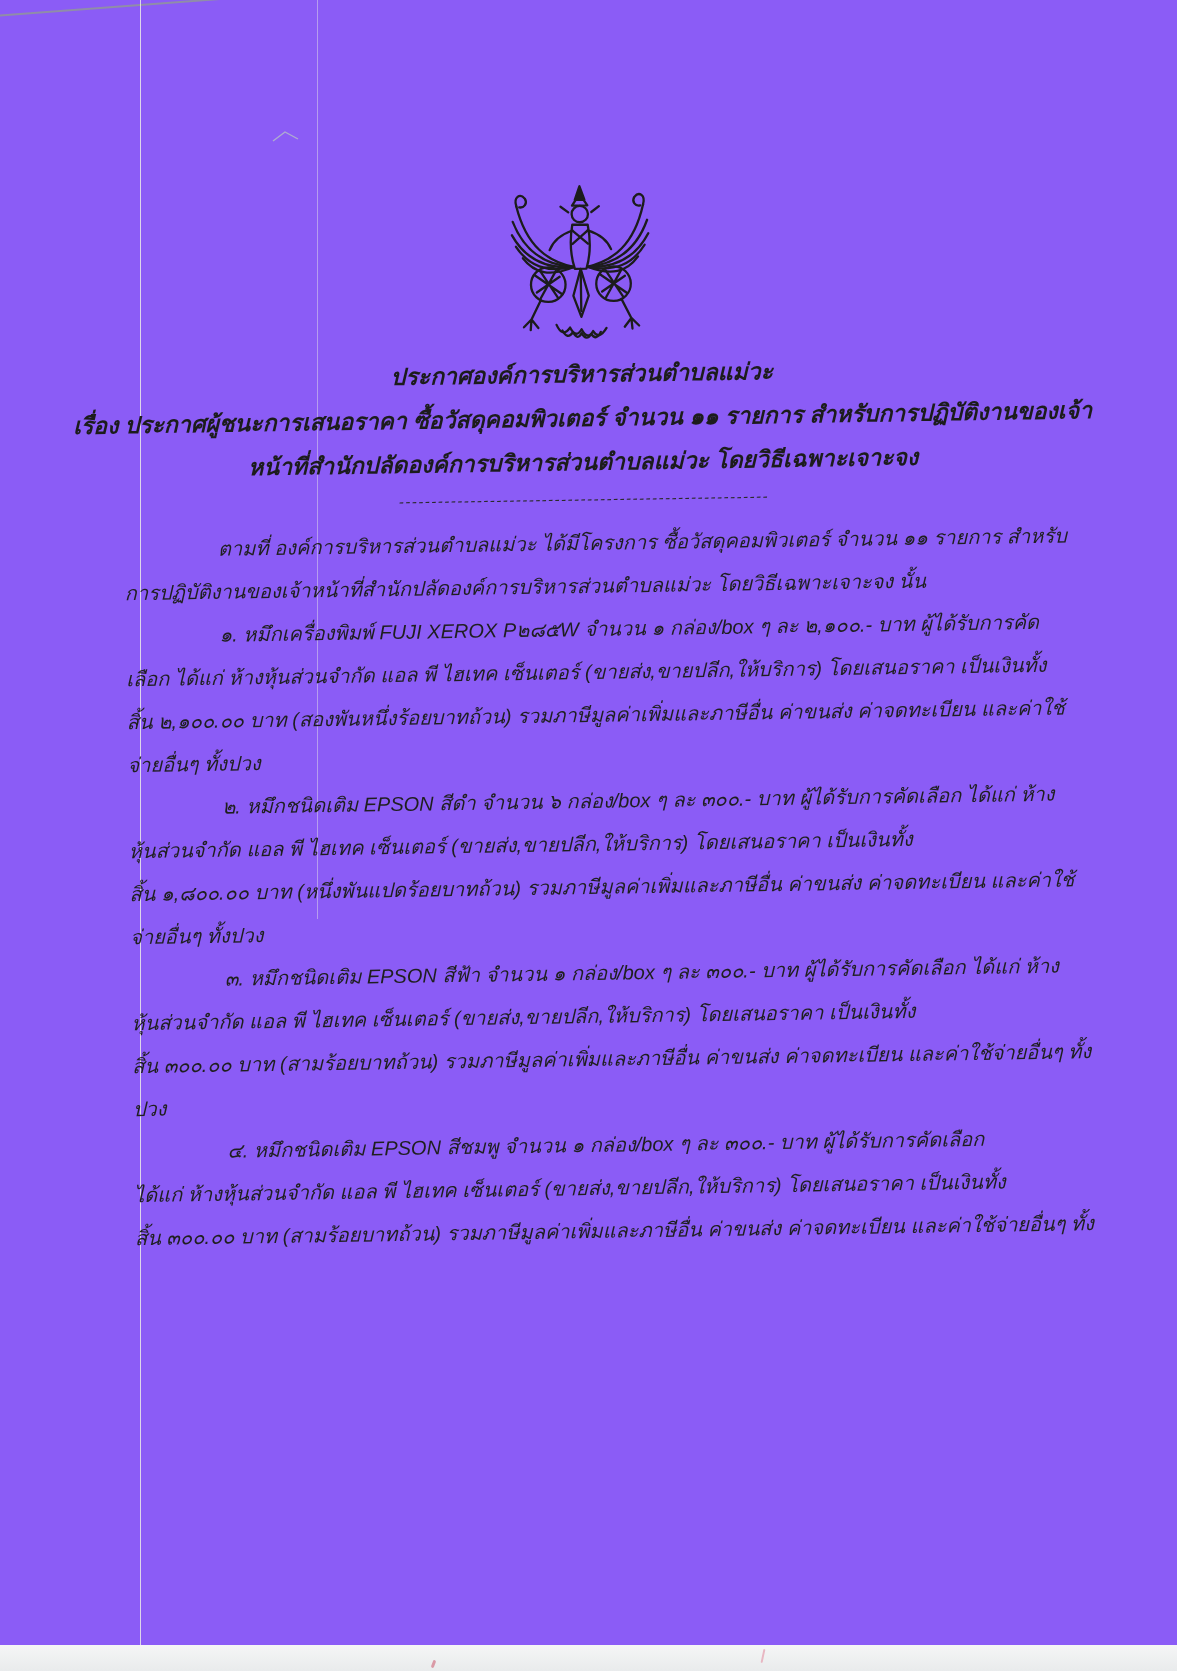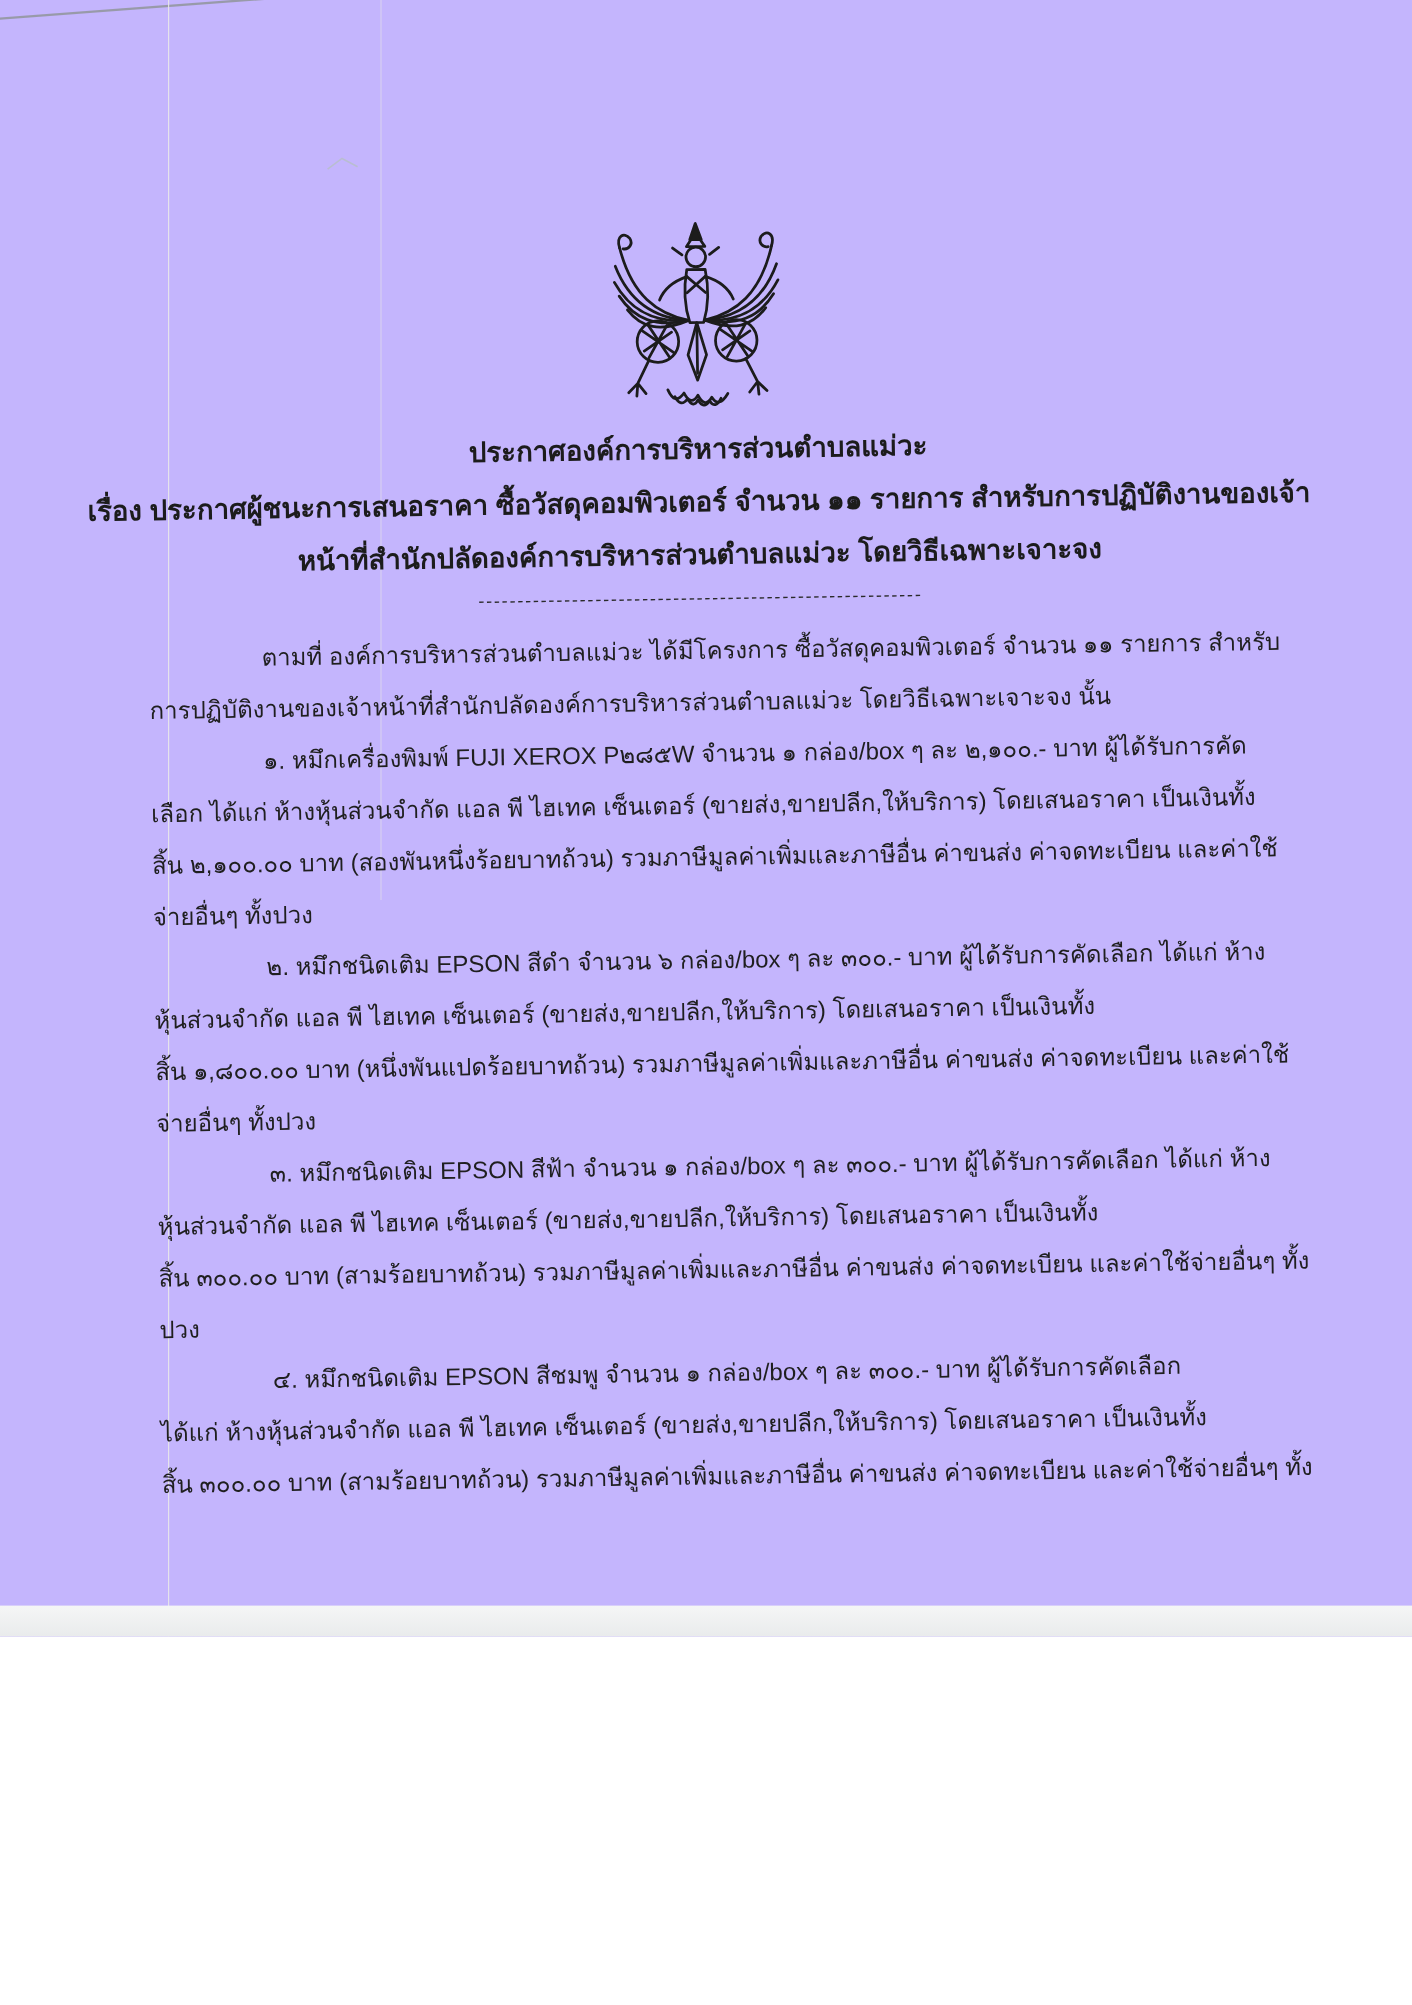--- a/index.html
+++ b/index.html
@@ -1,20 +1,21 @@
 <!DOCTYPE html>
 <html lang="th"><head>
 <meta charset="utf-8">
 <style>
   html,body { margin:0; padding:0; background:#ffffff; }
   .screen {
-    position:relative; width:1177px; height:1364px;
-    background:#c4b5fd; overflow:hidden;
+    position:relative; width:1177px; height:1671px;
+    background:#8b5cf6; overflow:hidden;
     font-family:"Liberation Sans", sans-serif;
     color:#1f1f1f;
+    font-style:italic;
   }
   
   .scan-edge-line {
     position:absolute; left:-6px; top:15px; width:430px; height:0;
     border-top:2px solid #90959a; opacity:.85;
     transform:rotate(-4.3deg); transform-origin:left center;
   }
   
   .fold-line { position:absolute; top:0; bottom:0; width:1px; background:#ebebe7; }
   .fold-1 { left:140px; opacity:.85; }

